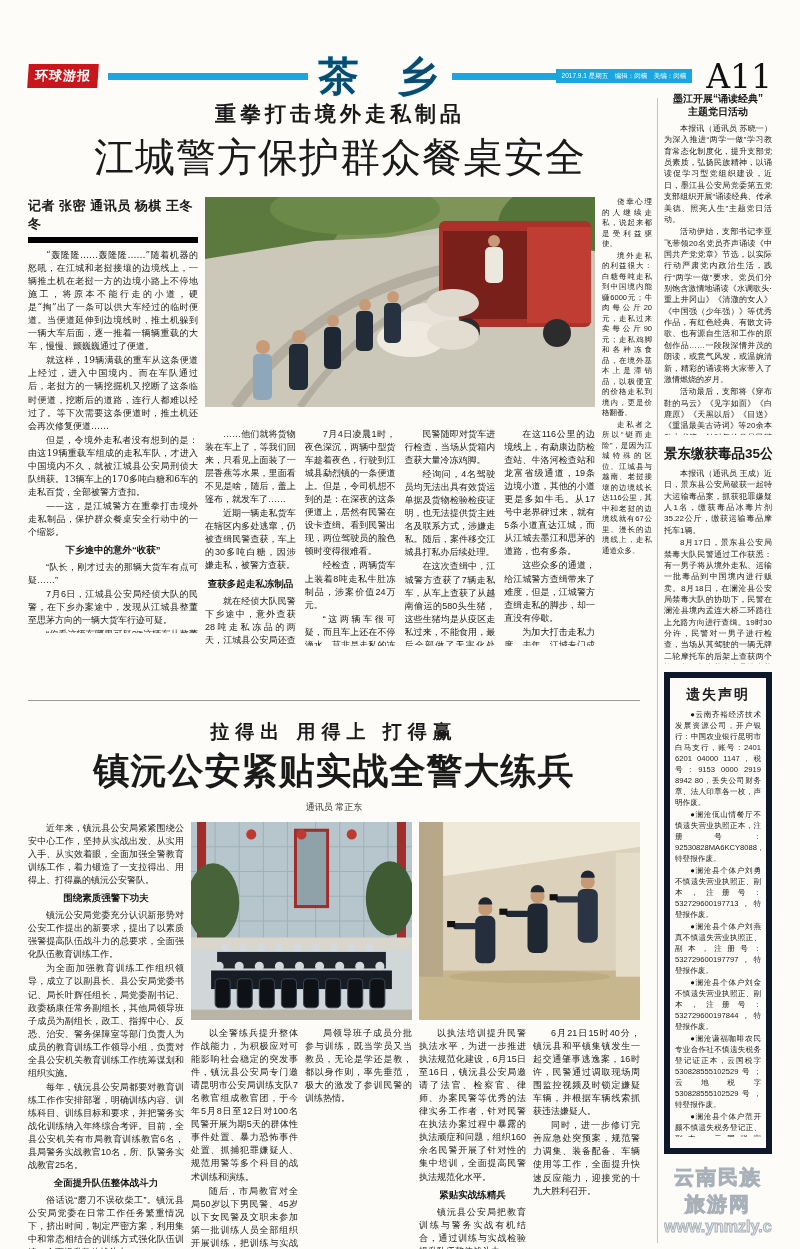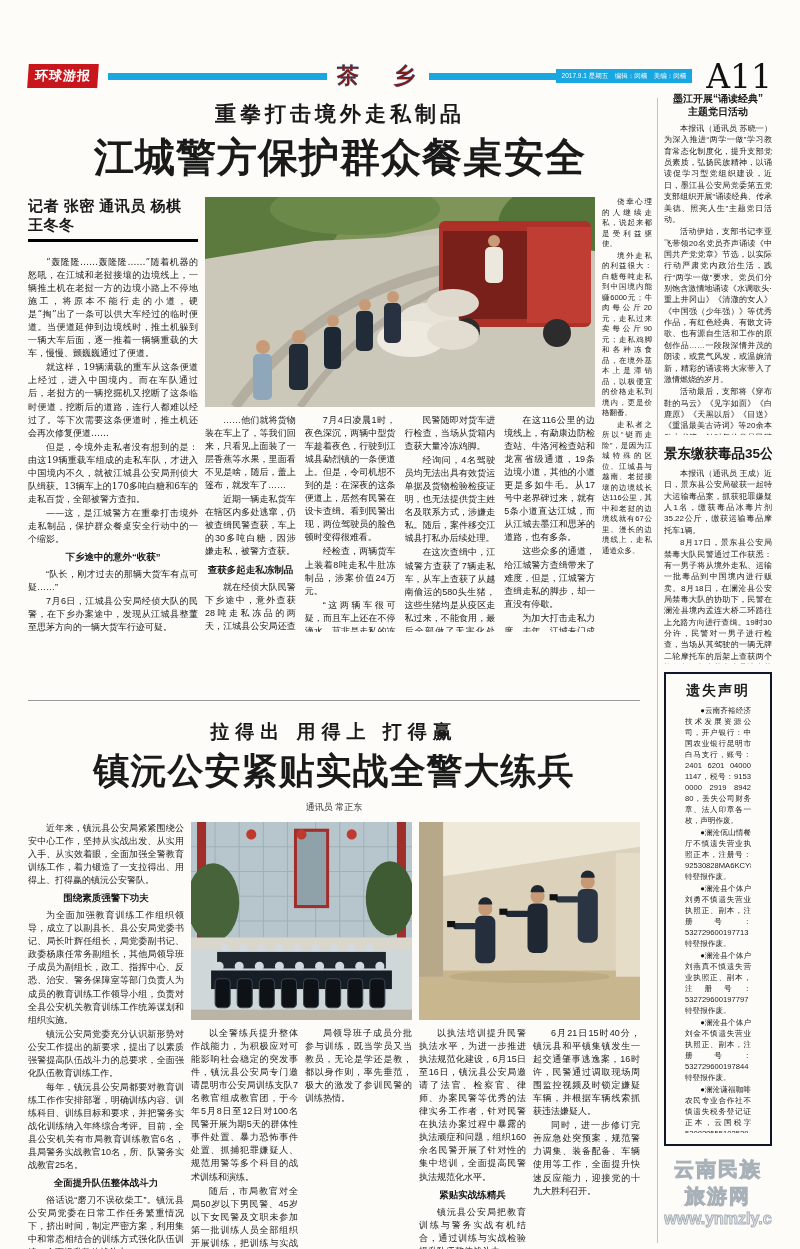--- a/index.html
+++ b/index.html
@@ -3,55 +3,55 @@
 <meta charset="utf-8">
 <style>
   html,body{margin:0;padding:0;background:#fdfcf9;}
   .page{position:relative;width:800px;height:1249px;background:#fdfcf9;overflow:hidden;
         font-family:"Liberation Sans",sans-serif;color:#1a1a1a;}
   
   .hdr{position:absolute;left:28px;top:56px;width:744px;height:40px;display:flex;align-items:center;}
   .brand{background:#c8161d;color:#fff;font-weight:bold;font-size:13px;letter-spacing:1px;
          padding:3px 7px;transform:skewX(-4deg);white-space:nowrap;}
   .hrule{flex:1;height:7px;background:#1aa6e1;margin:0 10px;}
-  .section-title{color:#7f1d1d;font-size:22px;font-weight:900;letter-spacing:14px;white-space:nowrap;
+  .section-title{color:#0c4a6e;font-size:40px;font-weight:900;letter-spacing:14px;white-space:nowrap;
                  text-shadow:0 0 1px #12a7e0;}
   .rwrap{flex:1.2;display:flex;align-items:center;margin:0 10px 0 0;}
   .rwrap .hrule{margin:0;}
   .date-chip{background:#1aa6e1;color:#fff;font-size:6.5px;height:14px;line-height:14px;
              padding:0 6px;white-space:nowrap;}
   .pageno{font-family:"DejaVu Serif",serif;font-size:33px;color:#111;margin-left:4px;}
   .vdiv{position:absolute;left:657px;top:98px;width:1px;height:1145px;background:#c2c2c2;}
   
   .para{font-size:9px;line-height:1.45;text-align:justify;text-indent:2em;margin:0 0 1px;}
   .kai{font-family:"DejaVu Serif",serif;color:#222;}
   .subhead{font-weight:bold;text-align:center;font-size:9.5px;margin:5px 0 4px;}
   
   .main-art{position:absolute;left:28px;top:100px;width:624px;height:588px;overflow:hidden;}
   .kicker{text-align:center;font-size:21px;font-weight:900;letter-spacing:4px;}
-  .headline{text-align:center;font-size:40px;font-weight:700;letter-spacing:1px;margin:2px 0 0;}
+  .headline{text-align:center;font-size:40px;font-weight:400;letter-spacing:1px;margin:2px 0 0;}
   .main-body{display:flex;gap:7px;margin-top:12px;}
   .colA{width:170px;flex:none;height:436px;overflow:hidden;}
-  .byline{font-weight:bold;font-size:15px;padding-bottom:4px;border-bottom:3px solid #000000;
-          margin-bottom:14px;letter-spacing:0.5px;}
+  .byline{font-weight:bold;font-size:13px;padding-bottom:4px;border-bottom:6px solid #000000;
+          margin-bottom:6px;letter-spacing:0.5px;}
   .colMid{width:390px;flex:none;}
   .photo-main{display:block;width:390px;height:210px;}
-  .under-cols{display:flex;gap:9px;margin-top:7px;height:218px;overflow:hidden;}
+  .under-cols{display:flex;gap:9px;margin-top:21px;height:218px;overflow:hidden;}
   .ucol{flex:1;overflow:hidden;}
   .colN{width:50px;flex:none;height:436px;overflow:hidden;}
   .colN .para{font-size:7.5px;line-height:1.4;}
   
   .sidebar{position:absolute;left:664px;top:92px;width:108px;height:1157px;overflow:hidden;}
   .sb-title{font-size:10px;font-weight:900;text-align:center;line-height:1.3;margin:0 0 5px;}
   .sb-title2{font-size:13.5px;font-weight:900;text-align:center;margin:10px 0 5px;white-space:nowrap;}
   .sb-body{overflow:hidden;}
   .sb-body .para{font-size:8px;line-height:1.42;}
   .sb-b1{height:312px;}
   .sb-b2{height:196px;}
-  .lost-box{border:2px solid #0f172a;margin-top:8px;padding:6px 19px;height:458px;overflow:hidden;}
+  .lost-box{border:6px solid #0f172a;margin-top:8px;padding:6px 5px;height:458px;overflow:hidden;}
   .lost-title{font-size:14px;font-weight:900;text-align:center;margin:2px 0 5px;letter-spacing:2px;}
   .lost-items{overflow:hidden;height:428px;}
   .lost-items .para{font-size:7.6px;line-height:1.45;}
   .watermark{margin-top:10px;text-align:center;font-weight:900;
              color:#eceef0;-webkit-text-stroke:1px #a8b0b8;}
   .wm1{font-size:20px;letter-spacing:2px;}
   .wm2{font-size:16px;font-family:"Liberation Sans",sans-serif;}
   
   .bottom-art{position:absolute;left:28px;top:700px;width:612px;height:549px;
               border-top:1px solid #9a9a9a;padding-top:12px;overflow:hidden;box-sizing:border-box;}
@@ -219,22 +219,22 @@
     <div class="kicker2">拉得出  用得上  打得赢</div>
     <h1 class="headline2">镇沅公安紧贴实战全警大练兵</h1>
     <div class="byline2">通讯员 常正东</div>
     <div class="bottom-grid">
       <div class="bcol tall">
         <div>
             <p class="para kai">近年来，镇沅县公安局紧紧围绕公安中心工作，坚持从实战出发、从实用入手、从实效着眼，全面加强全警教育训练工作，着力锻造了一支拉得出、用得上、打得赢的镇沅公安警队。</p>
           </div>
         <div class="subhead">围绕素质强警下功夫</div>
         <div>
+            <p class="para">镇沅公安局党委充分认识新形势对公安工作提出的新要求，提出了以素质强警提高队伍战斗力的总要求，全面强化队伍教育训练工作。</p>
             <p class="para">为全面加强教育训练工作组织领导，成立了以副县长、县公安局党委书记、局长叶辉任组长，局党委副书记、政委杨康任常务副组长，其他局领导班子成员为副组长，政工、指挥中心、反恐、治安、警务保障室等部门负责人为成员的教育训练工作领导小组，负责对全县公安机关教育训练工作统筹谋划和组织实施。</p>
-            <p class="para">镇沅公安局党委充分认识新形势对公安工作提出的新要求，提出了以素质强警提高队伍战斗力的总要求，全面强化队伍教育训练工作。</p>
             <p class="para">每年，镇沅县公安局都要对教育训练工作作安排部署，明确训练内容、训练科目、训练目标和要求，并把警务实战化训练纳入年终综合考评。目前，全县公安机关有市局教育训练教官6名，县局警务实战教官10名，所、队警务实战教官25名。</p>
           </div>
         <div class="subhead">全面提升队伍整体战斗力</div>
         <div>
             <p class="para">俗话说“磨刀不误砍柴工”。镇沅县公安局党委在日常工作任务繁重情况下，挤出时间，制定严密方案，利用集中和常态相结合的训练方式强化队伍训练，全面提升整体战斗力。</p>
           </div>
       </div>
       <div class="bphoto bp1">
         <svg viewBox="0 0 220 192" preserveAspectRatio="none">
           <rect width="220" height="192" fill="#cfd7d8"></rect>

